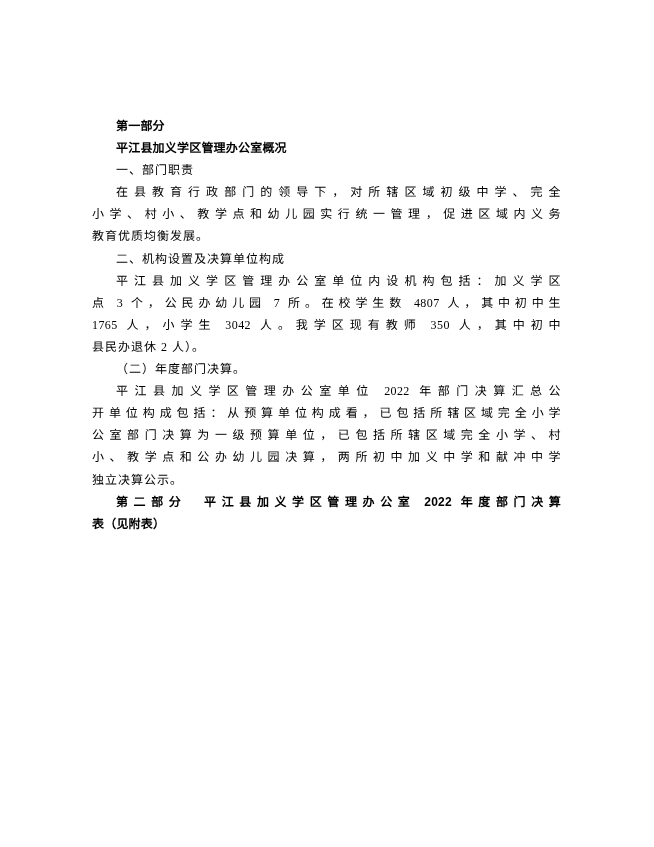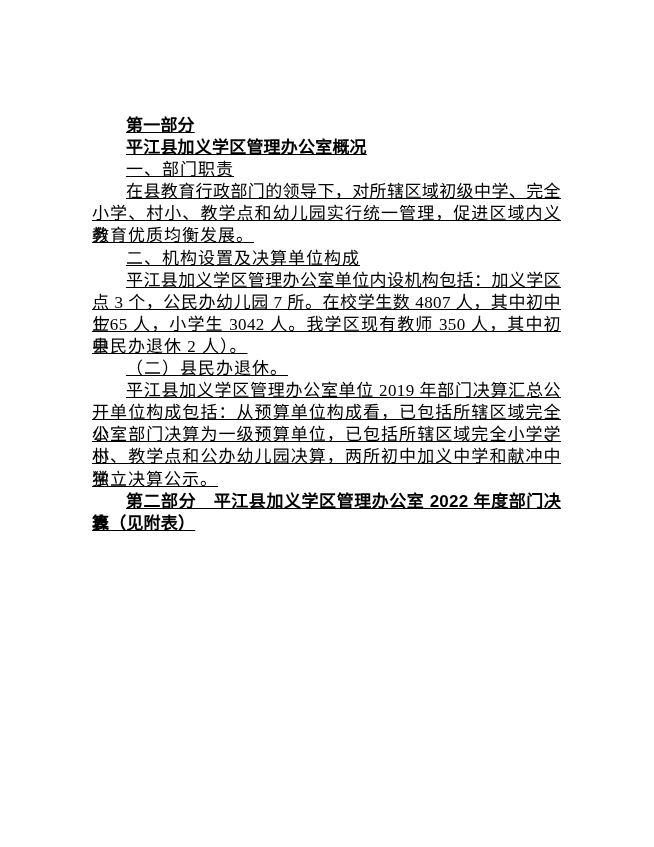--- a/index.html
+++ b/index.html
@@ -19,25 +19,24 @@
     position: absolute;
     left: 92px;
     top: 115px;
     width: 469px;
   }
   .line {
     display: block;
     height: 22.1px;
     line-height: 22.1px;
     font-family: "Liberation Serif", "DejaVu Serif", serif;
-    font-size: 17px;
+    font-size: 12px;
     letter-spacing: 1px;
     white-space: nowrap;
     color: #000000;
-    text-decoration: underline;
   }
   .line.j {
     white-space: normal;
     text-align: justify;
     text-align-last: justify;
     letter-spacing: 0.4px;
   }
   .line.ind {
     text-indent: 2em;
   }
@@ -59,22 +58,22 @@
     <div class="line b ind">平江县加义学区管理办公室概况</div>
     <div class="line ind">一、部门职责</div>
     <div class="line ind j">在县教育行政部门的领导下，对所辖区域初级中学、完全</div>
     <div class="line j">小学、村小、教学点和幼儿园实行统一管理，促进区域内义务</div>
     <div class="line">教育优质均衡发展。</div>
     <div class="line ind">二、机构设置及决算单位构成</div>
     <div class="line ind j">平江县加义学区管理办公室单位内设机构包括：加义学区</div>
     <div class="line j">点 3 个，公民办幼儿园 7 所。在校学生数 4807 人，其中初中生</div>
     <div class="line j">1765 人，小学生 3042 人。我学区现有教师 350 人，其中初中</div>
     <div class="line">县民办退休 2 人）。</div>
-    <div class="line ind">（二）县民办退休。</div>
-    <div class="line ind j">平江县加义学区管理办公室单位 2019 年部门决算汇总公</div>
+    <div class="line ind">（二）年度部门决算。</div>
+    <div class="line ind j">平江县加义学区管理办公室单位 2022 年部门决算汇总公</div>
     <div class="line j">开单位构成包括：从预算单位构成看，已包括所辖区域完全小学</div>
     <div class="line j">公室部门决算为一级预算单位，已包括所辖区域完全小学、村</div>
     <div class="line j">小、教学点和公办幼儿园决算，两所初中加义中学和献冲中学</div>
     <div class="line">独立决算公示。</div>
     <div class="line b ind j">第二部分　平江县加义学区管理办公室 2022 年度部门决算</div>
     <div class="line b">表（见附表）</div>
   </div>
 </div>
 
 </body></html>

